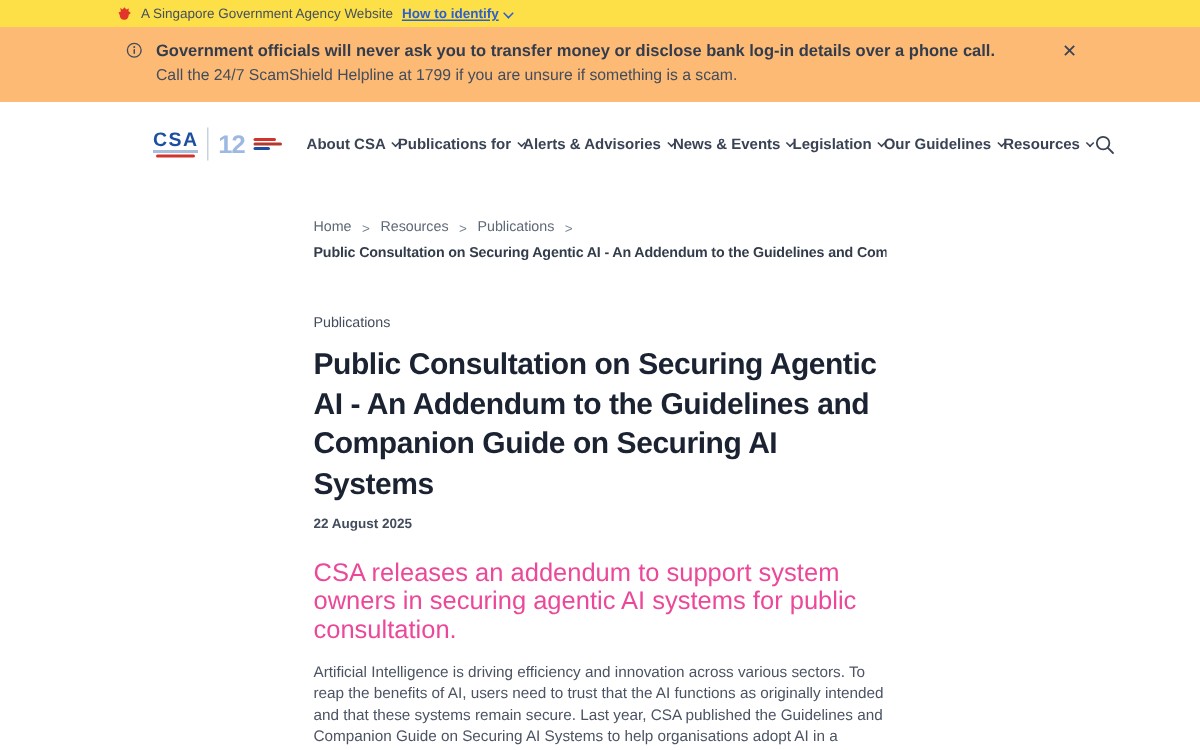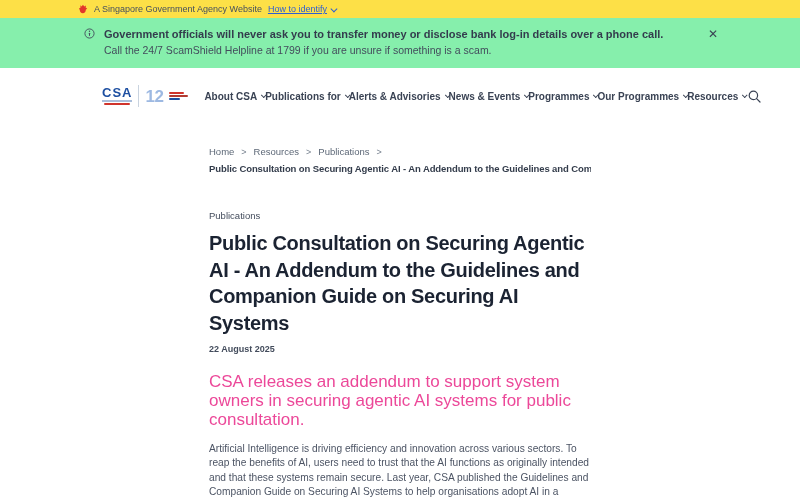--- a/index.html
+++ b/index.html
@@ -24,33 +24,34 @@
     gap: 6px;
   }
   .masthead .lion { width: 10px; height: 10px; display: inline-flex; }
   .masthead a.identify {
     color: #2d5fd3;
     text-decoration: underline;
     display: inline-flex;
     align-items: center;
     gap: 4px;
     cursor: pointer;
+    font-weight: bold;
   }
   .chev {
     width: 4.5px; height: 4.5px;
     border-right: 1.2px solid currentColor;
     border-bottom: 1.2px solid currentColor;
     transform: rotate(45deg) translateY(-1px);
     display: inline-block;
   }
 
   
   .banner {
     height: 50px;
-    background: #86efac;
+    background: #fdba74;
     position: relative;
     padding: 9px 78px 0 84px;
   }
   .banner-flex { display: flex; gap: 9px; }
   .banner .info-ic { flex: 0 0 auto; margin-top: 1px; }
   .banner-line1 {
     font-size: 11px;
     font-weight: bold;
     color: #333c4d;
     line-height: 15px;
@@ -245,25 +246,25 @@
     </span>
     <span class="nav-item">
       <span>Alerts &amp; Advisories</span>
         <span class="chev"></span>
     </span>
     <span class="nav-item">
       <span>News &amp; Events</span>
         <span class="chev"></span>
     </span>
     <span class="nav-item">
-      <span>Programmes</span>
-        <span class="chev"></span>
-    </span>
-    <span class="nav-item">
-      <span>Our Programmes</span>
+      <span>Legislation</span>
+        <span class="chev"></span>
+    </span>
+    <span class="nav-item">
+      <span>Our Guidelines</span>
         <span class="chev"></span>
     </span>
     <span class="nav-item">
       <span>Resources</span>
         <span class="chev"></span>
     </span>
   </nav>
 
   <button class="search-btn">
     <svg width="13" height="13" viewBox="0 0 13 13">

